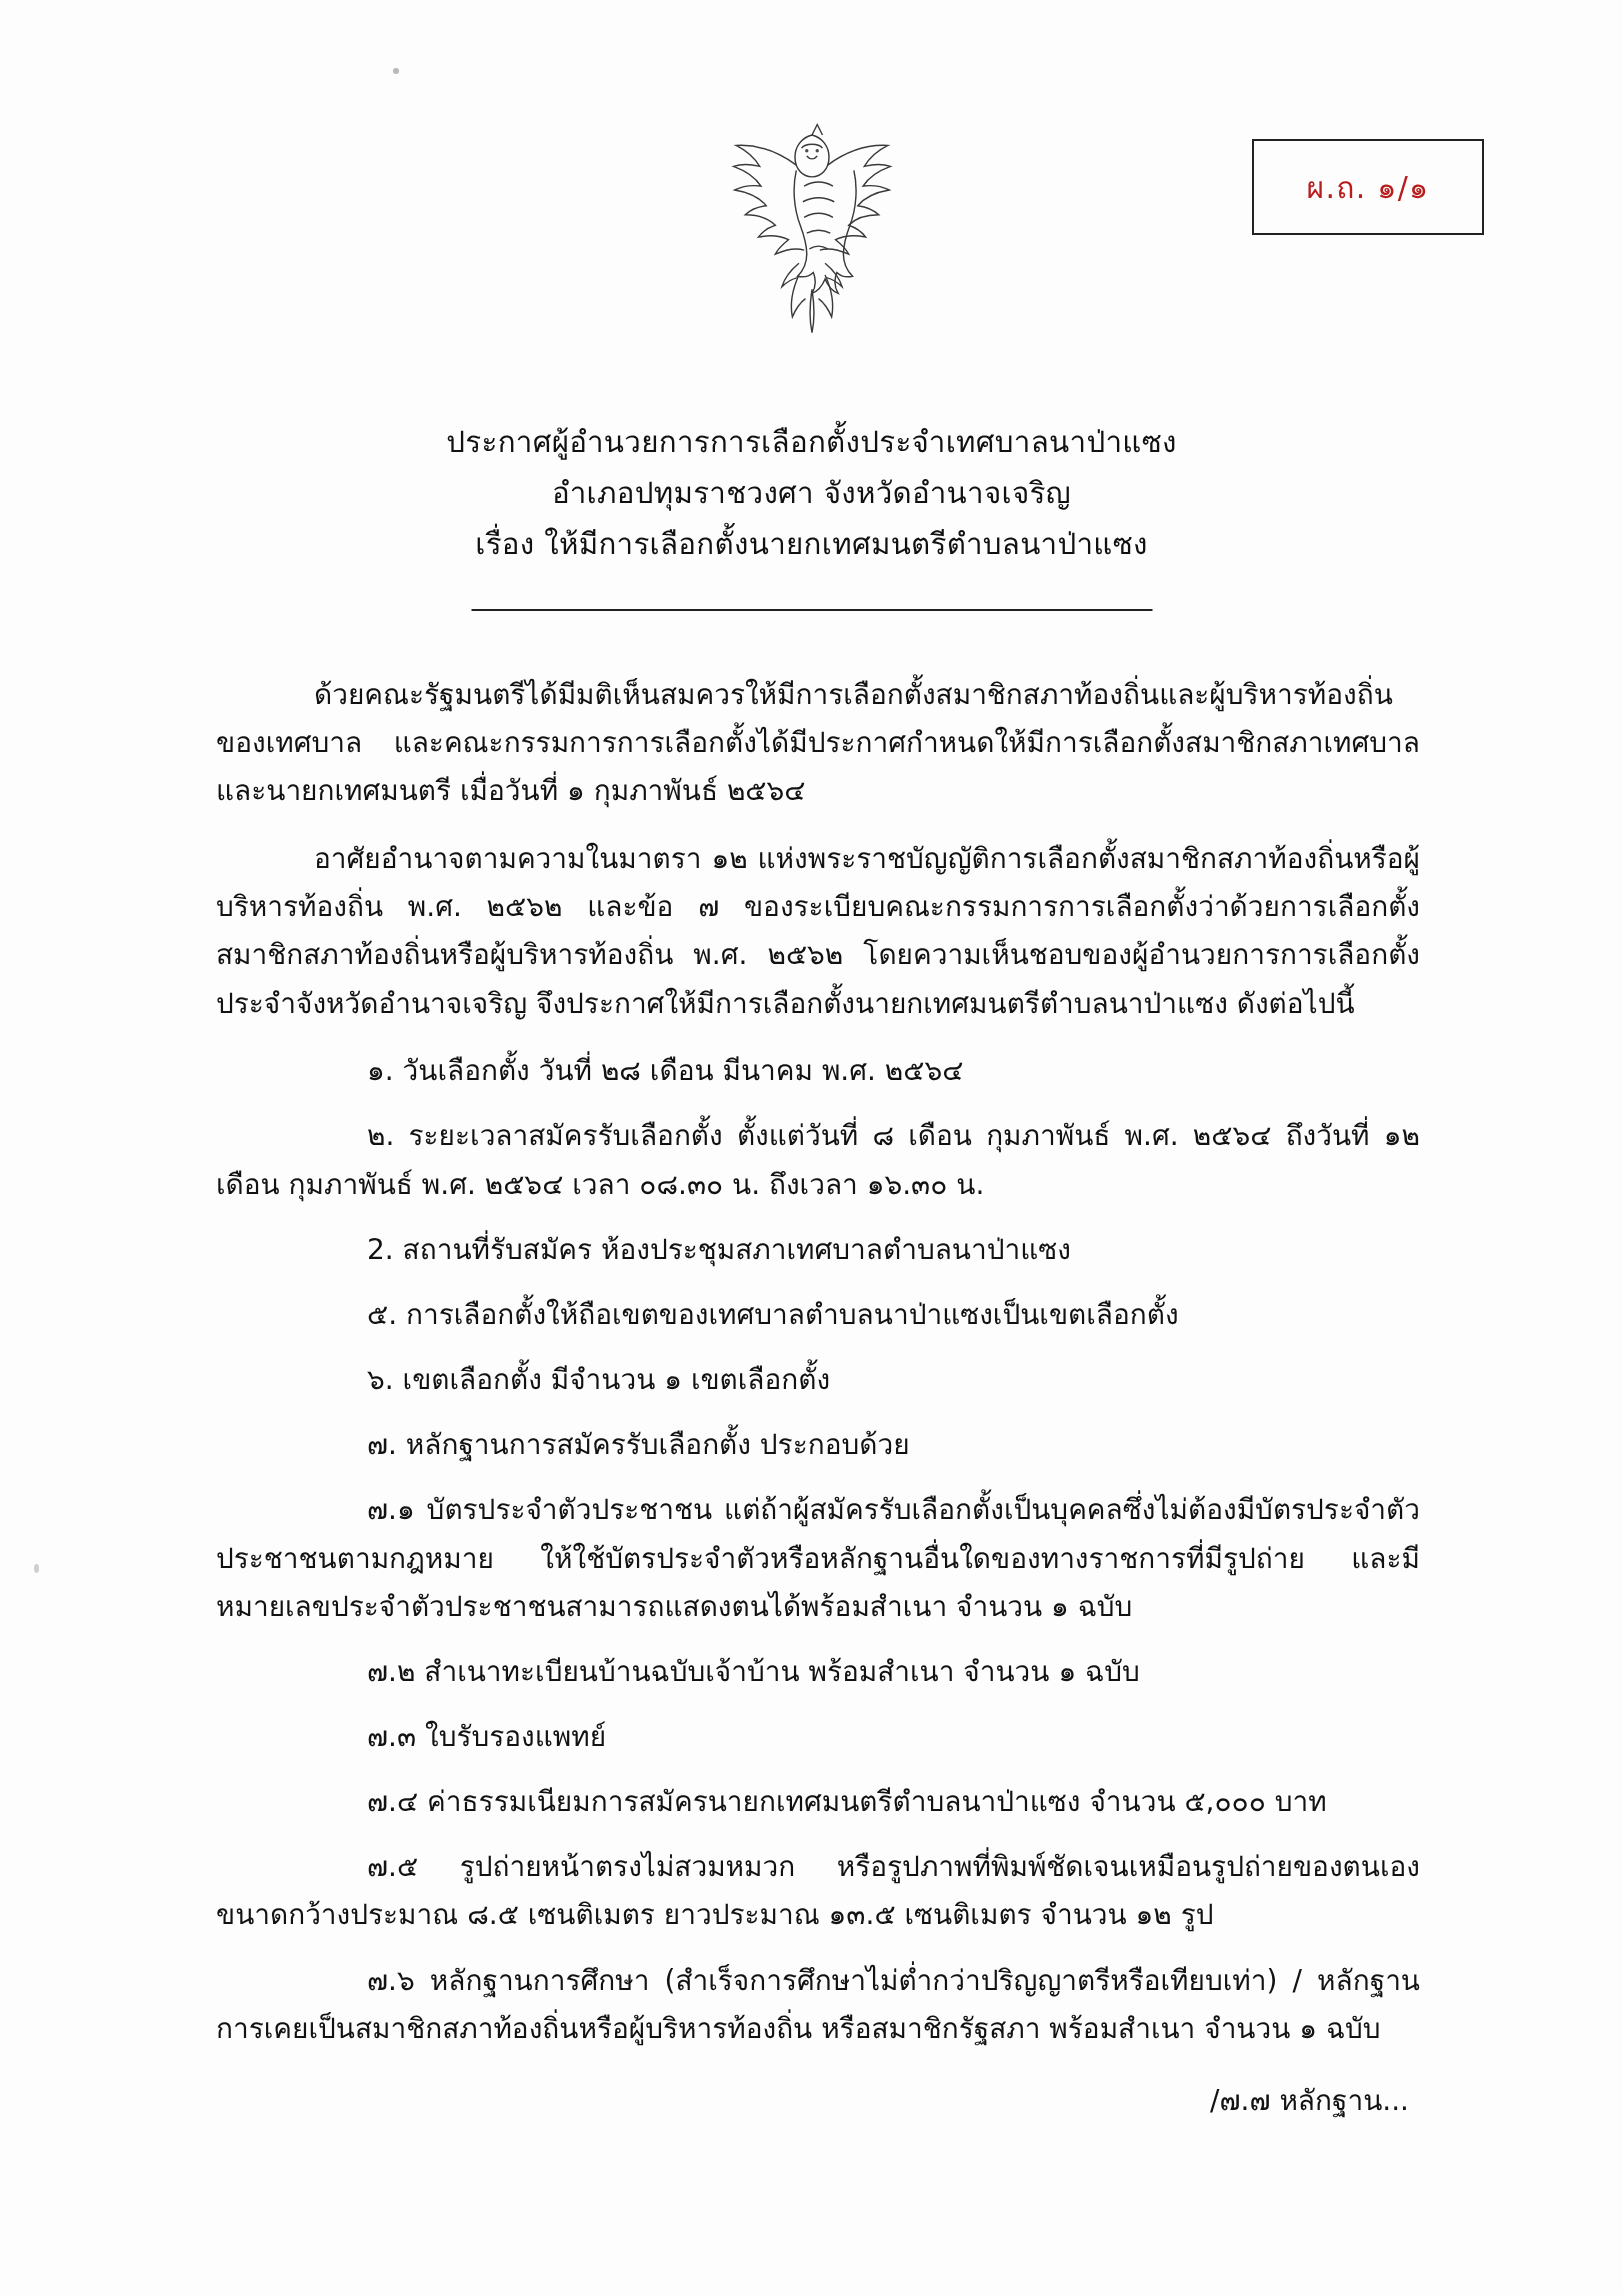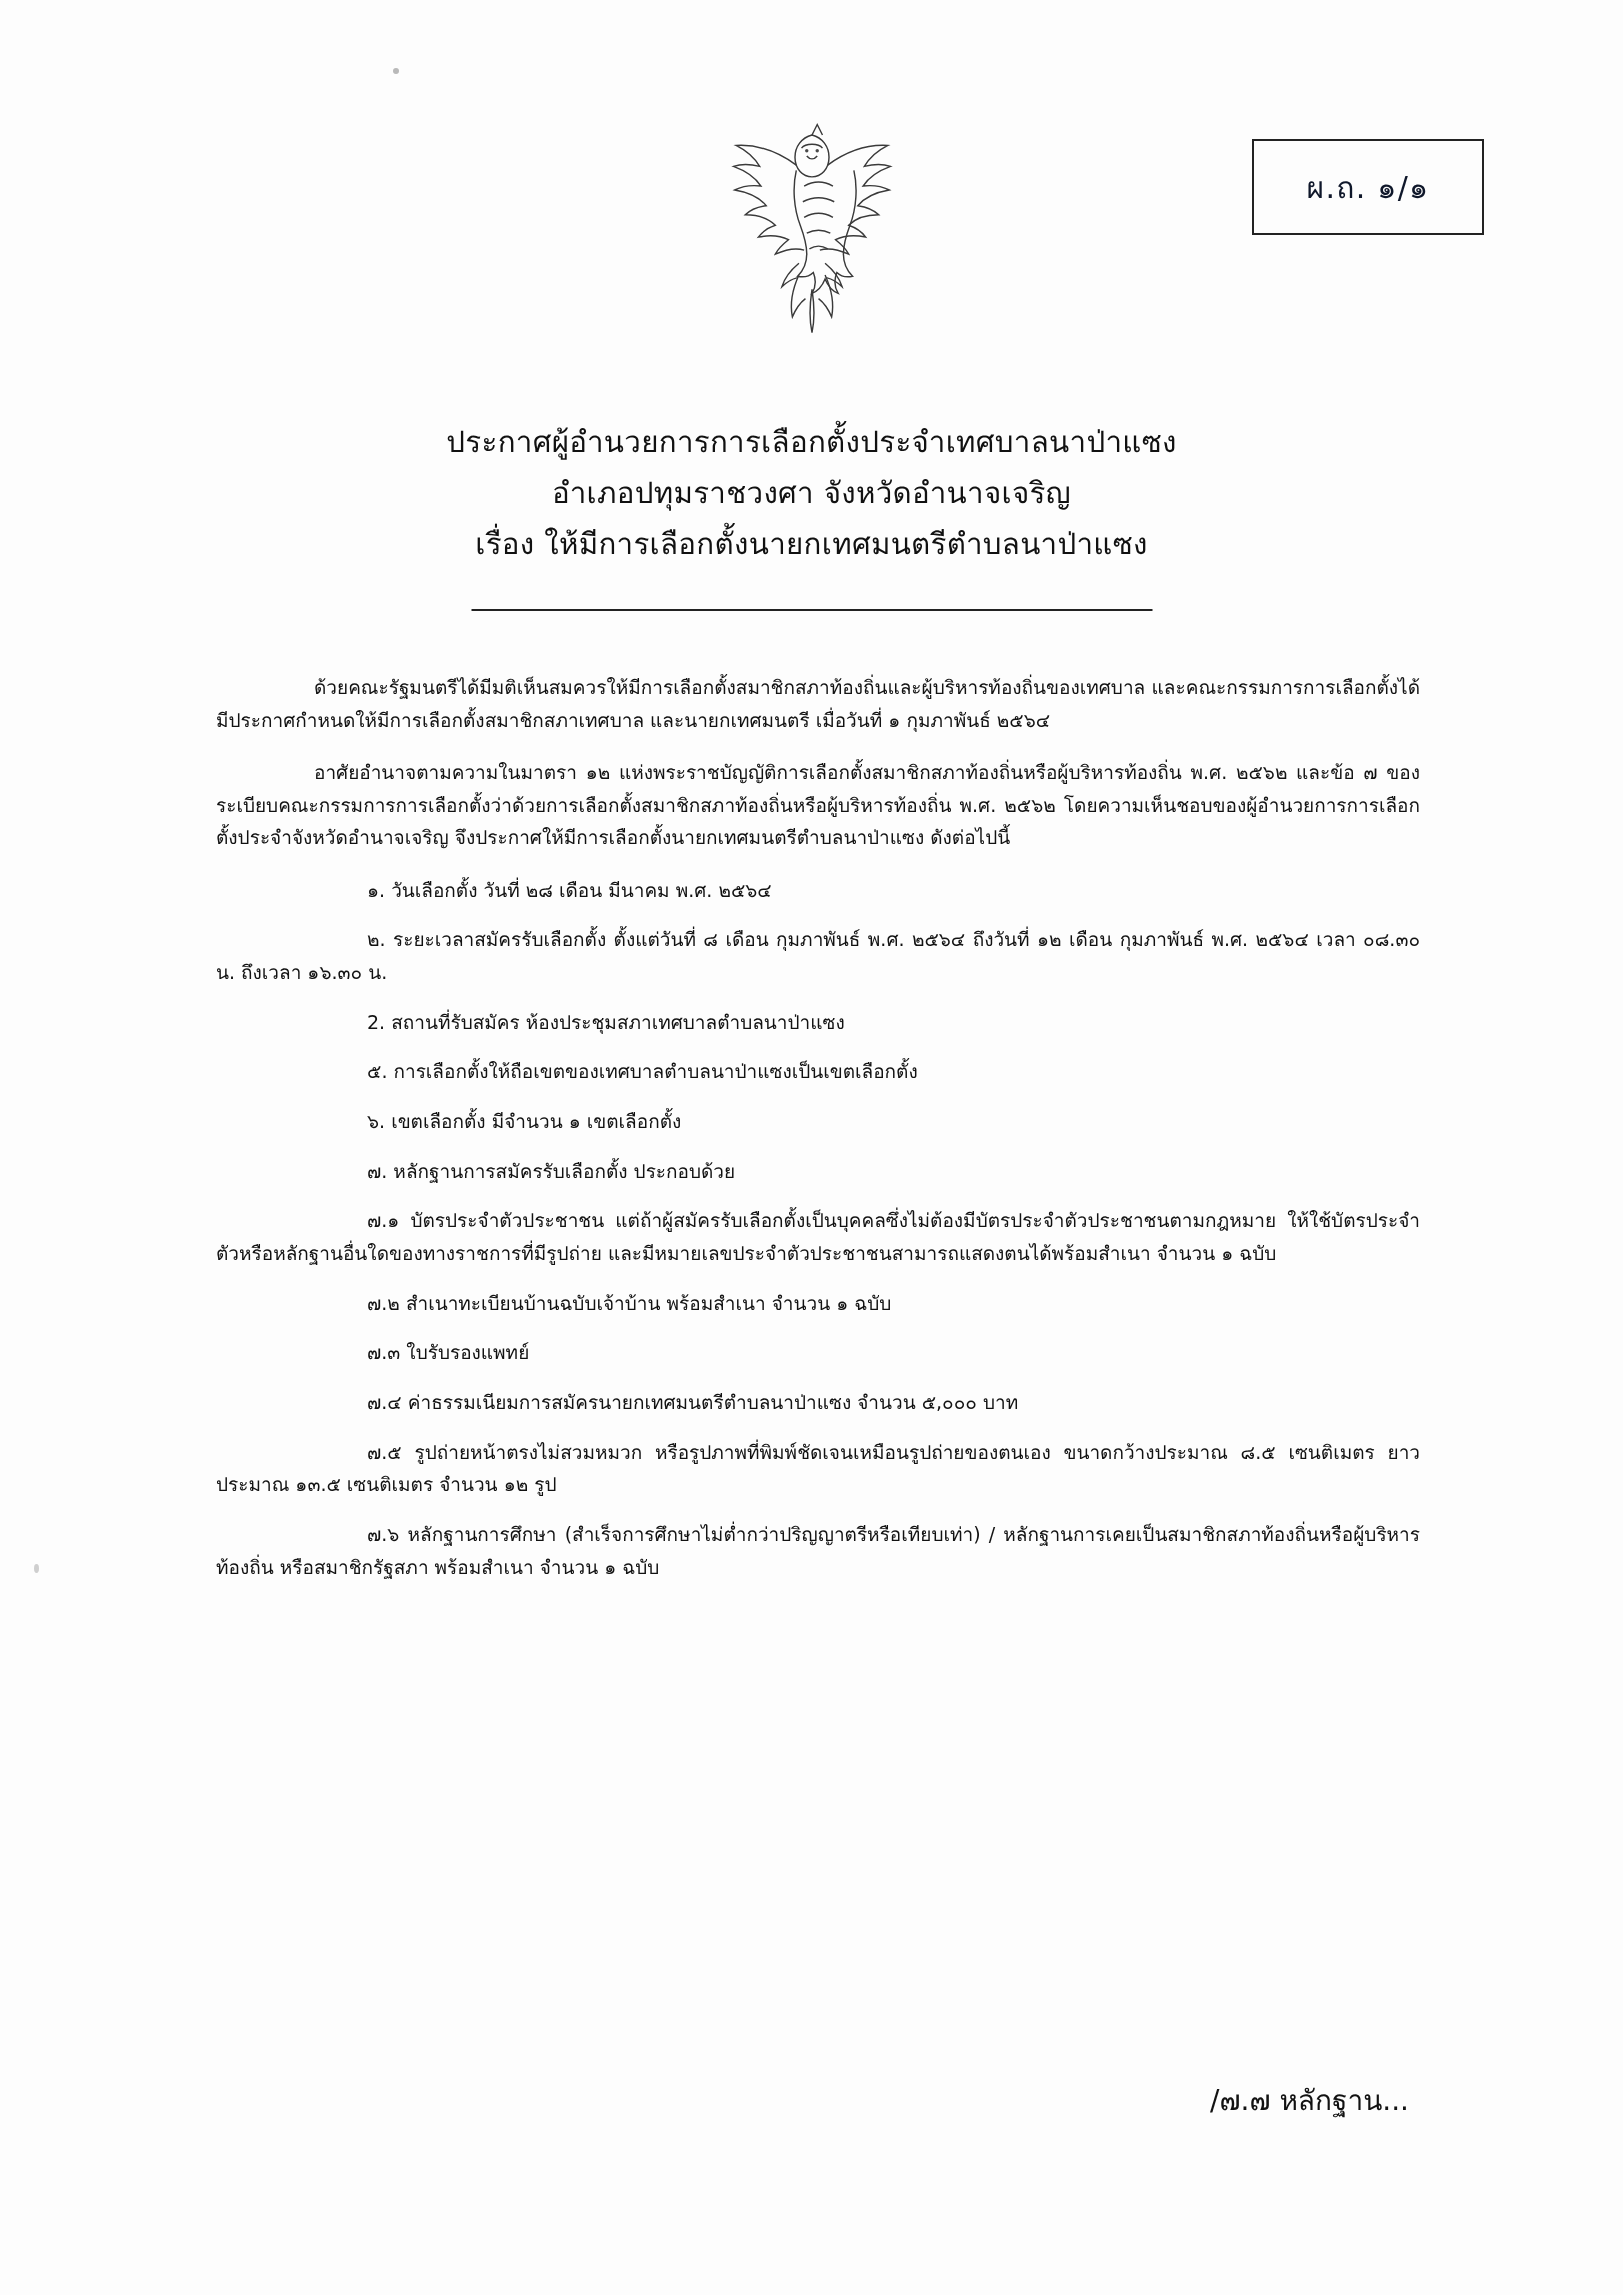--- a/index.html
+++ b/index.html
@@ -28,21 +28,21 @@
     width: 228px;
     height: 92px;
     border: 2px solid #222;
     display: flex;
     align-items: center;
     justify-content: center;
   }
   .form-code-box .code {
     font-size: 30px;
     letter-spacing: 1.3px;
-    color: #0f172a;
+    color: #b91c1c;
   }
 
   
   .emblem {
     position: absolute;
     top: 118px;
     left: 50%;
     transform: translateX(-50%);
     width: 223px;
     height: 229px;
@@ -73,21 +73,21 @@
     height: 2px;
     background: #222;
   }
 
   
   .body-text {
     position: absolute;
     top: 671px;
     left: 216px;
     width: 1204px;
-    font-size: 19px;
+    font-size: 28px;
     line-height: 1.72;
     color: #121212;
     text-align: justify;
   }
   .para {
     margin: 0 0 19.6px 0;
     text-indent: 98px;
   }
   .item {
     margin: 0 0 17px 0;

